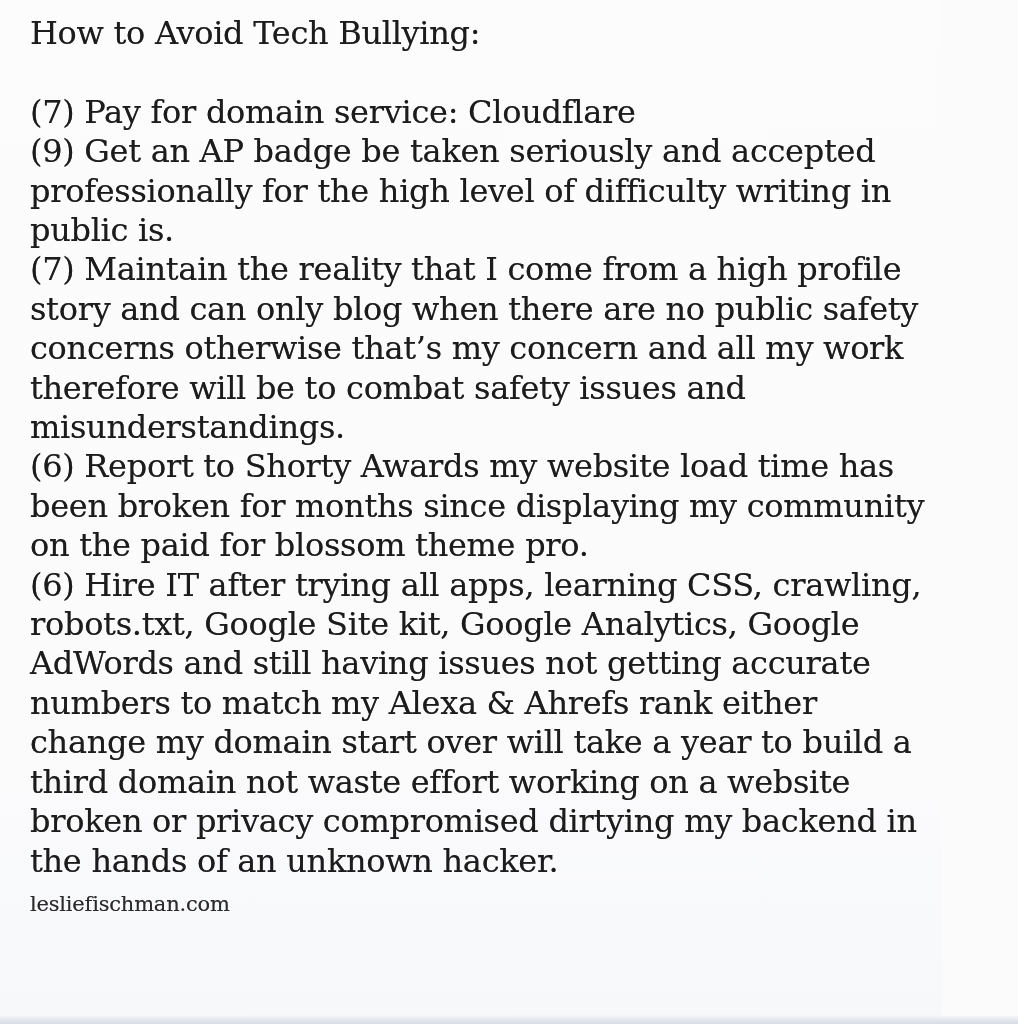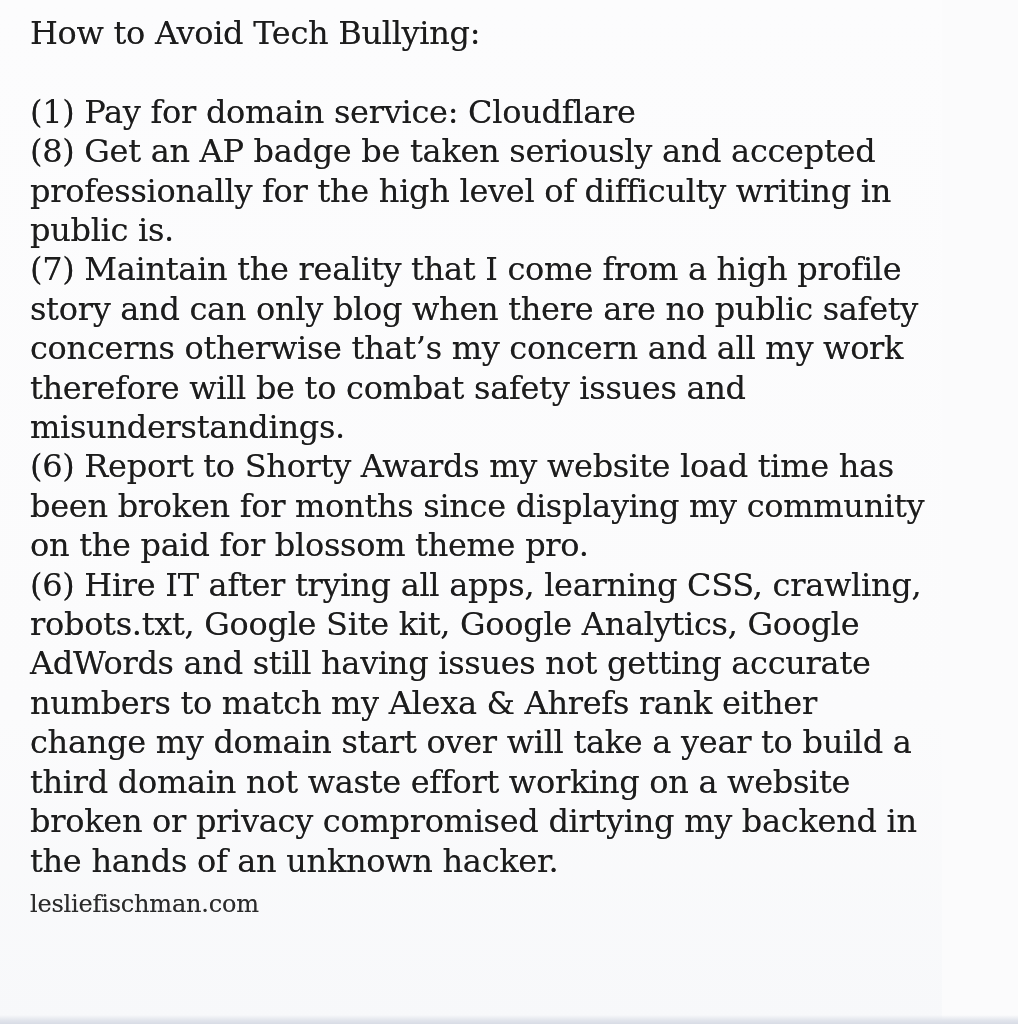--- a/index.html
+++ b/index.html
@@ -30,43 +30,43 @@
     color: #1c1c1c;
     letter-spacing: -0.3px;
     white-space: pre;
     text-shadow: 0 0 0.6px rgba(30,30,30,0.55);
   }
   .title {
     margin-bottom: 39.4px; 
   }
   .footer {
     margin-top: 10px;
-    font-size: 24px;
+    font-size: 21px;
     line-height: 26px;
     color: #2b2b2b;
     letter-spacing: -0.2px;
     text-shadow: 0 0 0.5px rgba(40,40,40,0.5);
   }
   .bottom-strip {
     position: absolute;
     left: 0;
     bottom: 0;
     width: 100%;
     height: 9px;
     background: linear-gradient(180deg, rgba(230,233,239,0) 0%, #e3e6ed 55%, #d8dce5 100%);
   }
 </style>
 </head>
 <body>
 
 <div class="sheet">
   <div class="line title">How to Avoid Tech Bullying:</div>
 
-  <div class="item">(1) Pay for domain service: Cloudflare</div>
-  <div class="item">(8) Get an AP badge be taken seriously and accepted
+  <div class="item">(7) Pay for domain service: Cloudflare</div>
+  <div class="item">(9) Get an AP badge be taken seriously and accepted
 professionally for the high level of difficulty writing in
 public is.</div>
   <div class="item">(7) Maintain the reality that I come from a high profile
 story and can only blog when there are no public safety
 concerns otherwise that’s my concern and all my work
 therefore will be to combat safety issues and
 misunderstandings.</div>
   <div class="item">(6) Report to Shorty Awards my website load time has
 been broken for months since displaying my community
 on the paid for blossom theme pro.</div>

